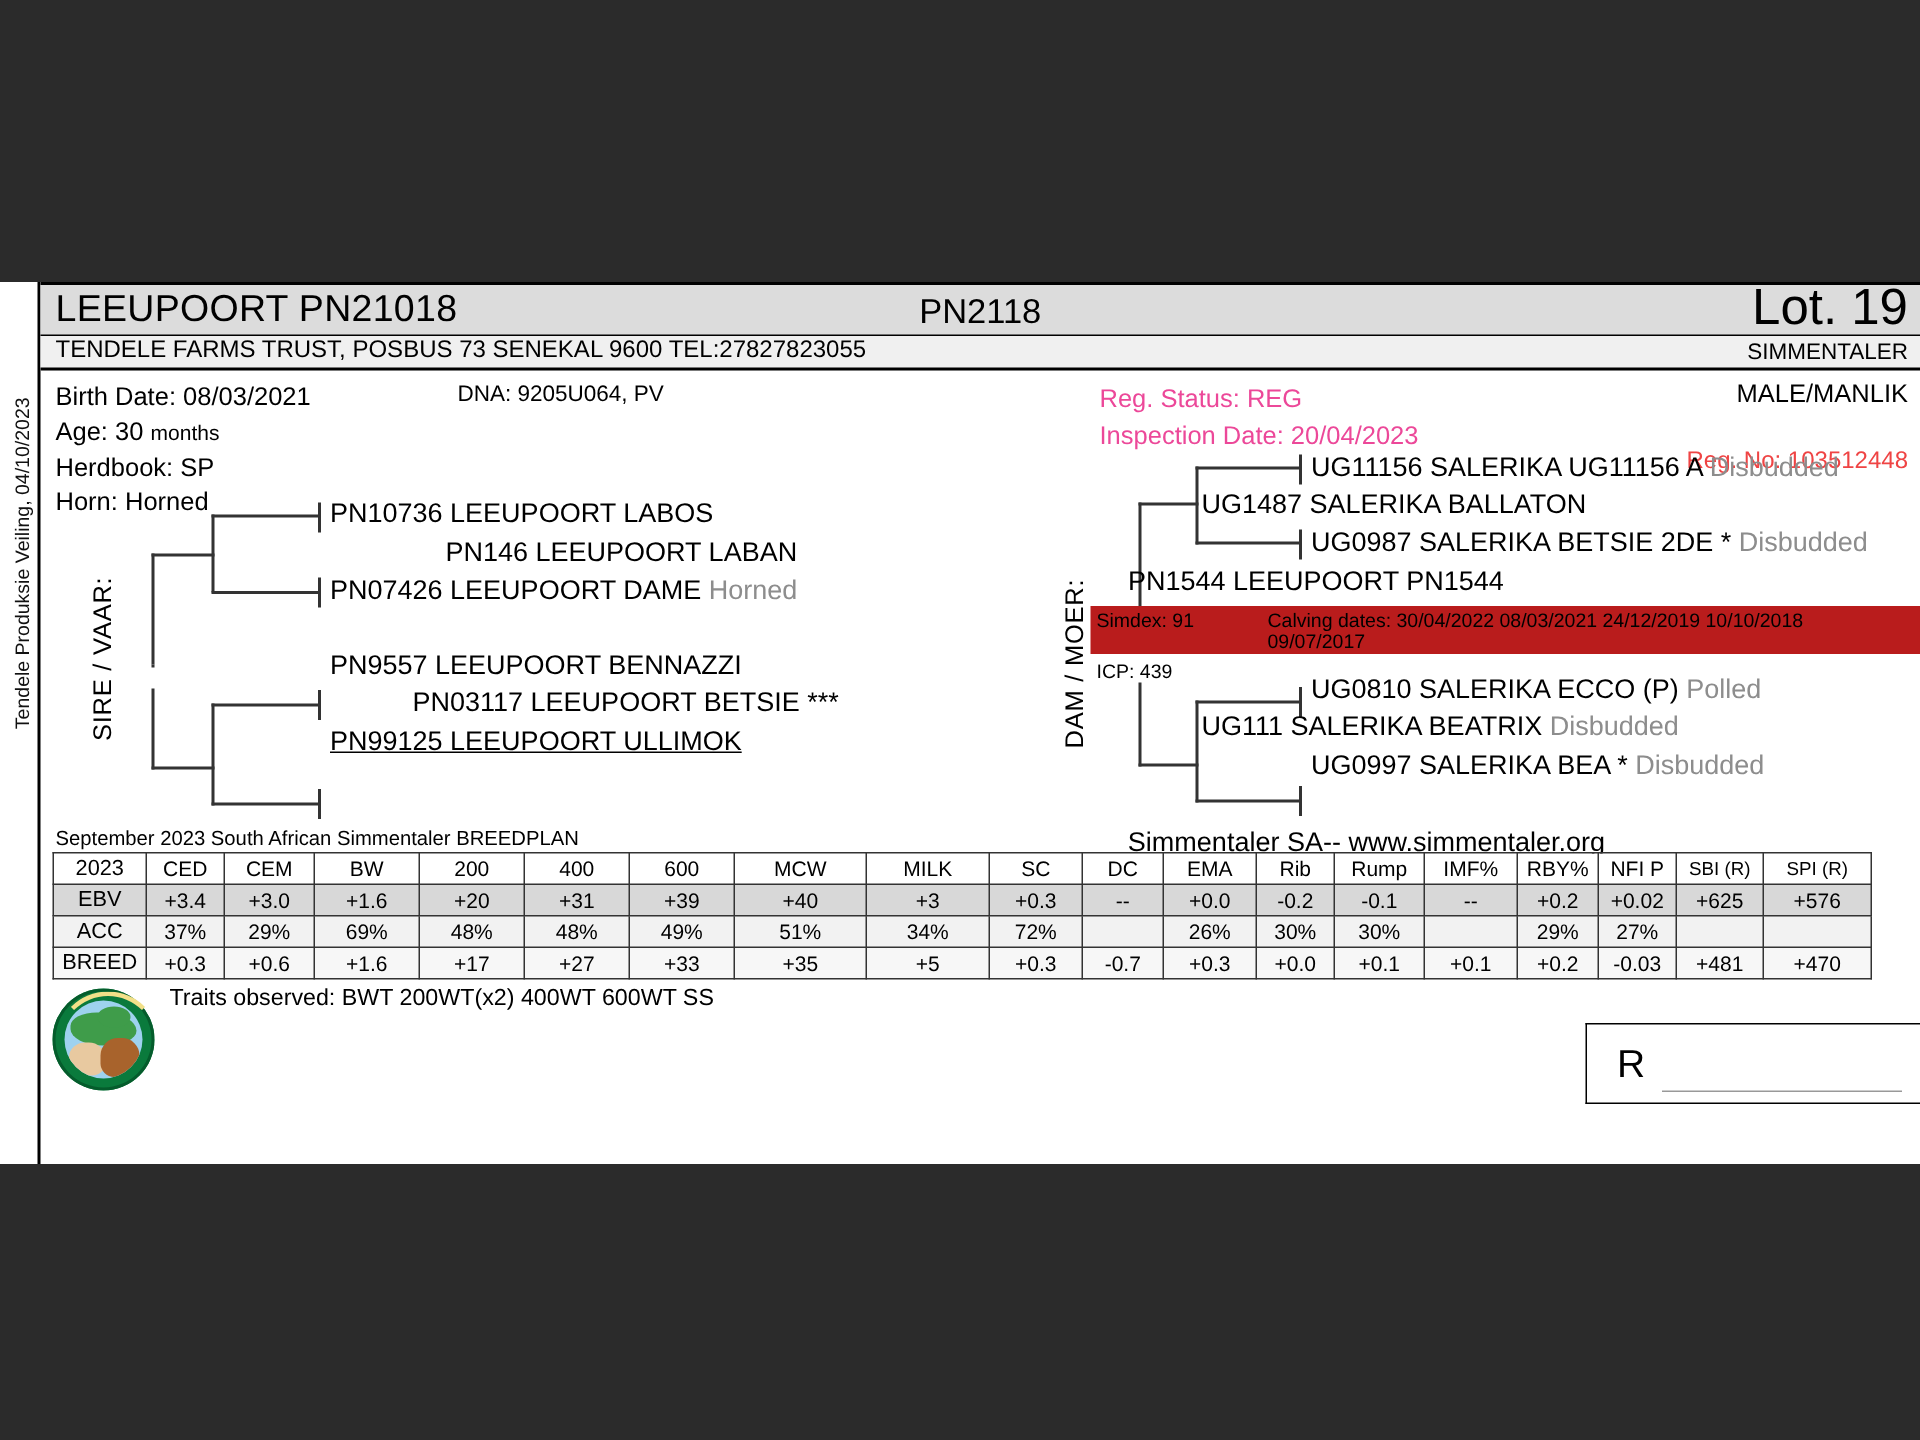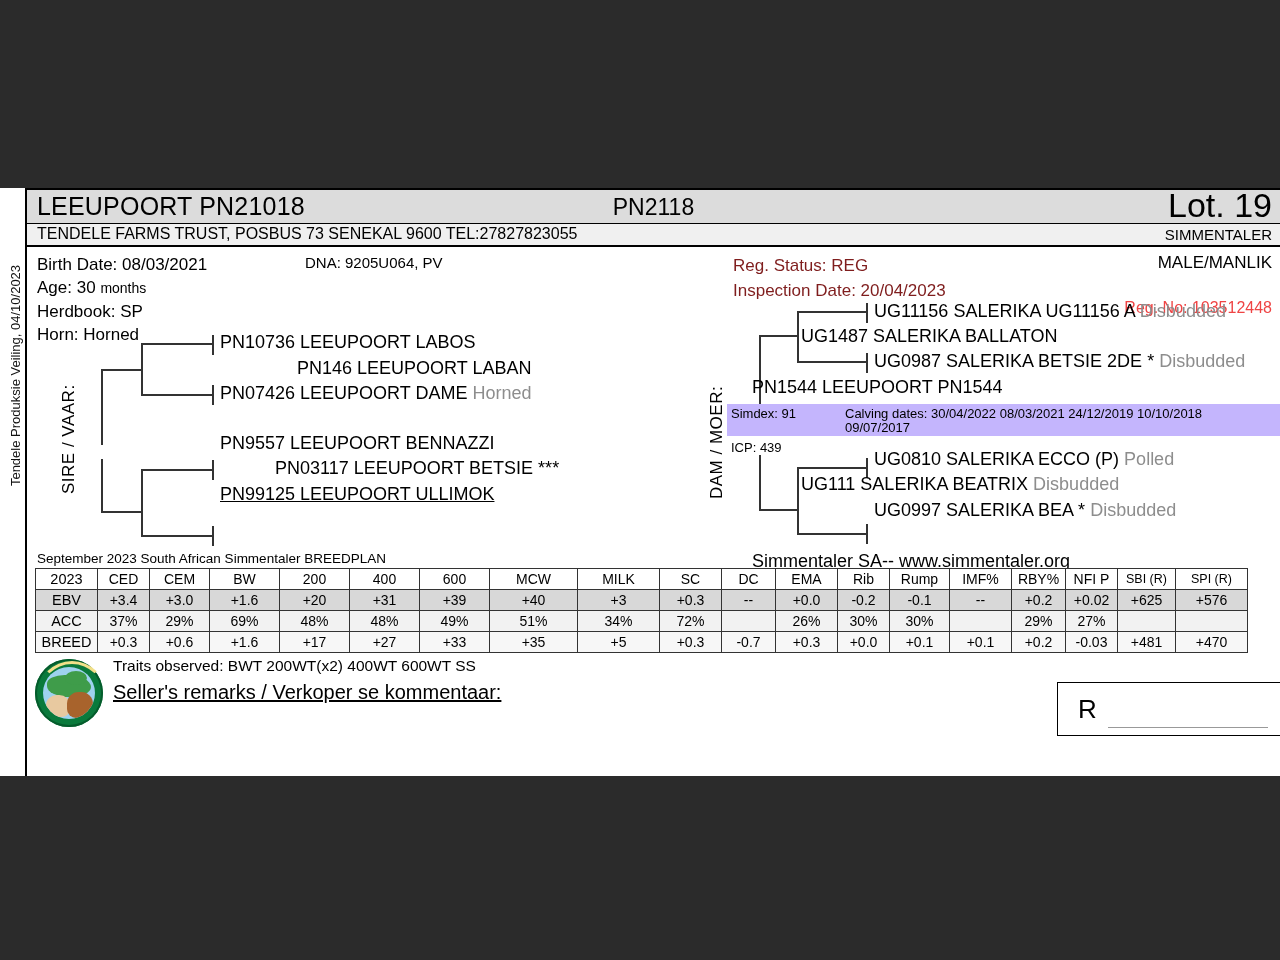--- a/index.html
+++ b/index.html
@@ -45,37 +45,37 @@
   .hdr-sub .s-left{position:absolute;left:10px;top:1px;font-size:16px;color:#000;}
   .hdr-sub .s-right{position:absolute;right:8px;top:2px;font-size:15px;color:#000;}
 
   
   .info{position:relative;height:92px;}
   .info .col-a{position:absolute;left:10px;top:6px;}
   .info .col-a div{font-size:17px;color:#000;line-height:23px;white-space:nowrap;}
   .info .col-a div .small{font-size:14px;}
   .info .dna{position:absolute;left:278px;top:7px;font-size:15px;color:#000;}
   .info .col-b{position:absolute;left:706px;top:6px;}
-  .info .col-b div{font-size:17px;color:#7f1d1d;line-height:25px;white-space:nowrap;}
+  .info .col-b div{font-size:17px;color:#ec4899;line-height:25px;white-space:nowrap;}
   .info .col-c{position:absolute;right:8px;top:6px;text-align:right;}
   .info .col-c .male{font-size:17px;color:#000;}
   .info .col-c .regno{font-size:16px;color:#ef4444;margin-top:26px;}
 
   
   .ped{position:relative;height:212px;}
   .ped .axis-lbl{
     position:absolute;font-size:17px;color:#000;white-space:nowrap;
     transform:rotate(-90deg);transform-origin:left top;letter-spacing:.5px;
   }
   .tree{position:absolute;top:0;}
   .tree .ln{position:absolute;background:#333;}
   .tree .nm{position:absolute;font-size:18px;color:#000;white-space:nowrap;}
   .tree .nm .gray{color:#8d8d8d;}
   .simbox{
-    position:absolute;background:#c4b5fd;
+    position:absolute;background:#b91c1c;
     font-size:13px;color:#000;line-height:15px;
   }
   .simbox span{position:absolute;white-space:nowrap;}
 
   
   .bp{position:relative;}
   .bp .bp-cap{position:absolute;left:10px;top:0;font-size:13.5px;color:#000;}
   .bp .bp-url{position:absolute;right:210px;top:0;font-size:18px;color:#000;}
   table.bptab{
     position:absolute;left:8px;top:17px;
@@ -408,21 +408,20 @@
         <div class="ring"></div>
         <div class="inner">
           <div class="land"></div>
           <div class="land2"></div>
           <div class="cowA"></div>
           <div class="cowB"></div>
         </div>
         <div class="arc"></div>
       </div>
       <div class="traits">Traits observed: BWT  200WT(x2)  400WT  600WT  SS</div>
-      <div class="remarks">Seller's remarks / Verkoper se kommentaar:</div>
       <div class="rbox">
         <div class="rch">R</div>
         <div class="rline"></div>
       </div>
     </div>
 
   </div>
 </div>
 
 </body></html>

